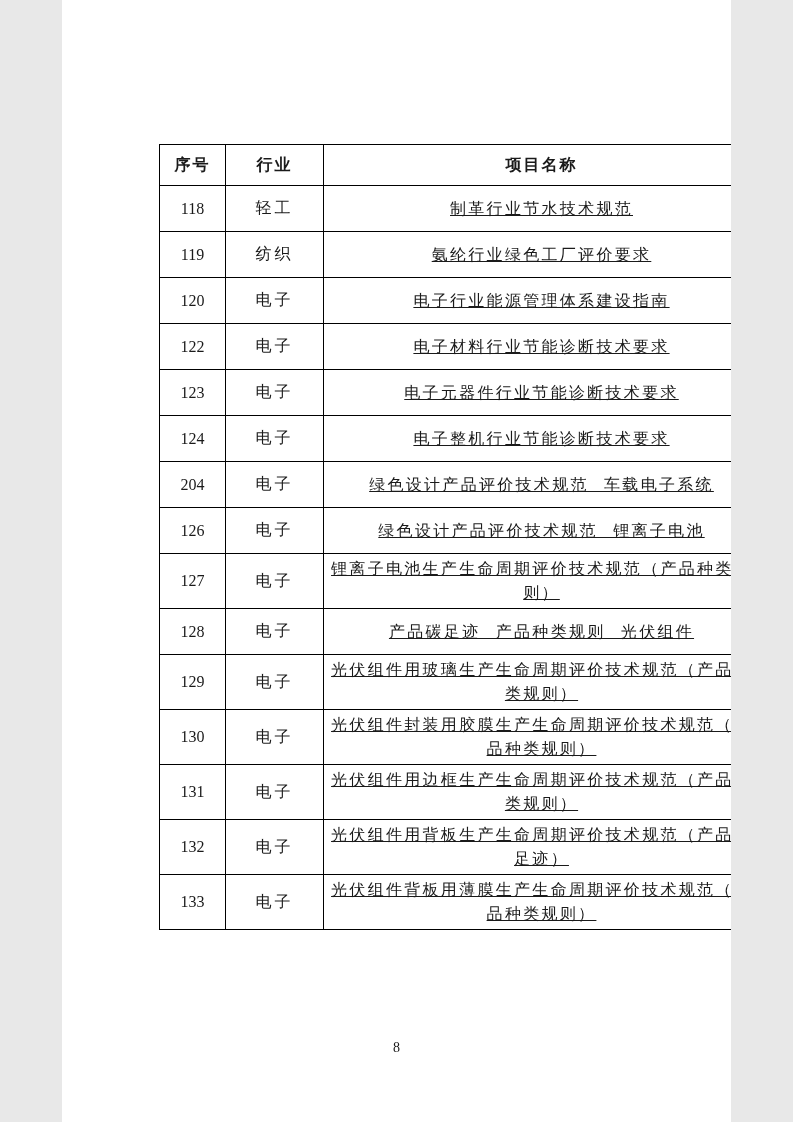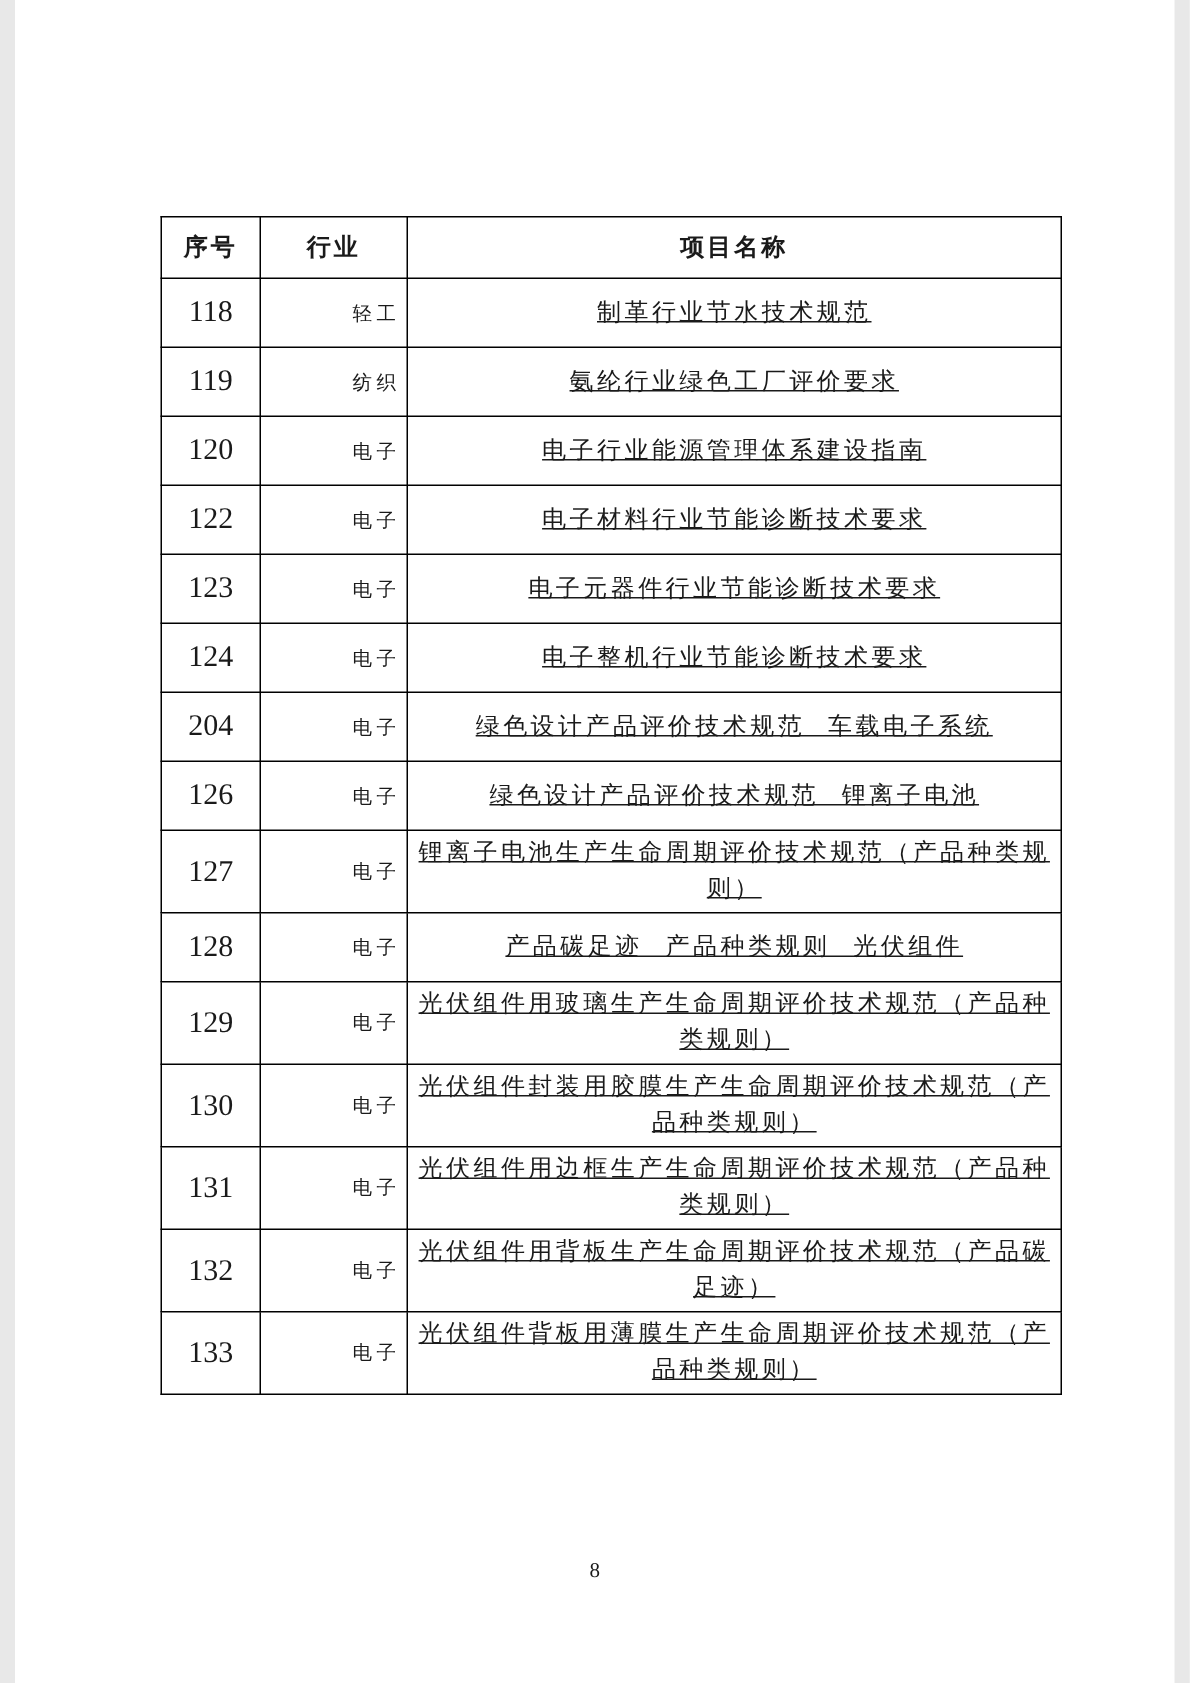--- a/index.html
+++ b/index.html
@@ -2,21 +2,21 @@
 <html><head>
 <meta charset="utf-8">
 <style>
   html, body {
     margin: 0;
     padding: 0;
     background: #e8e8e8;
   }
   .page {
     position: relative;
-    width: 773px;
+    width: 669px;
     height: 1122px;
     background: #ffffff;
     margin: 0 auto;
     overflow: hidden;
     font-family: "Liberation Serif", "DejaVu Serif", serif;
     color: #1a1a1a;
   }
   table.doc-table {
     position: absolute;
     left: 97px;
@@ -38,27 +38,26 @@
   tr.header-row {
     height: 41px;
     font-weight: bold;
     font-family: "Liberation Sans", "DejaVu Sans", sans-serif;
     font-size: 16px;
     letter-spacing: 2px;
   }
   tr.row-single { height: 46px; }
   tr.row-double { height: 55px; }
   td.cell-num {
-    font-size: 20px;
+    font-size: 16px;
     font-family: "Liberation Serif", "DejaVu Serif", serif;
   }
   td.cell-industry {
-    font-size: 13px;
+    font-size: 16px;
     letter-spacing: 3px;
-    text-align: right;
   }
   td.cell-name {
     font-size: 16px;
     letter-spacing: 2.3px;
     word-spacing: 9px;
     line-height: 1.5;
     text-decoration: underline;
   }
   .page-number {
     position: absolute;

